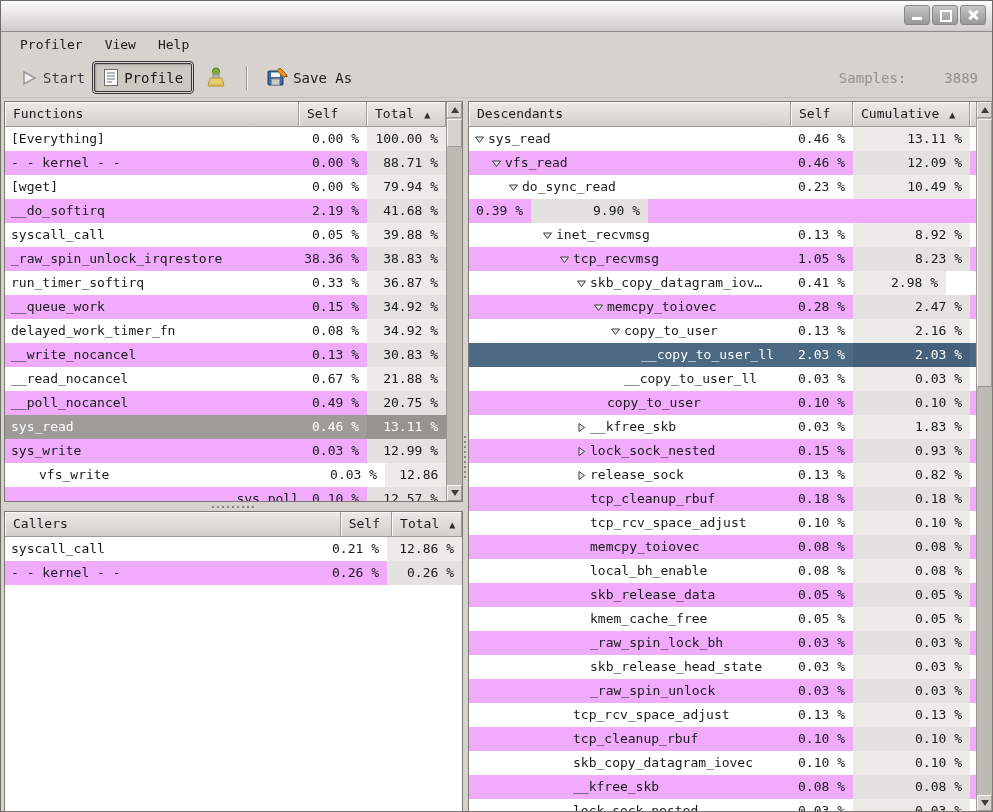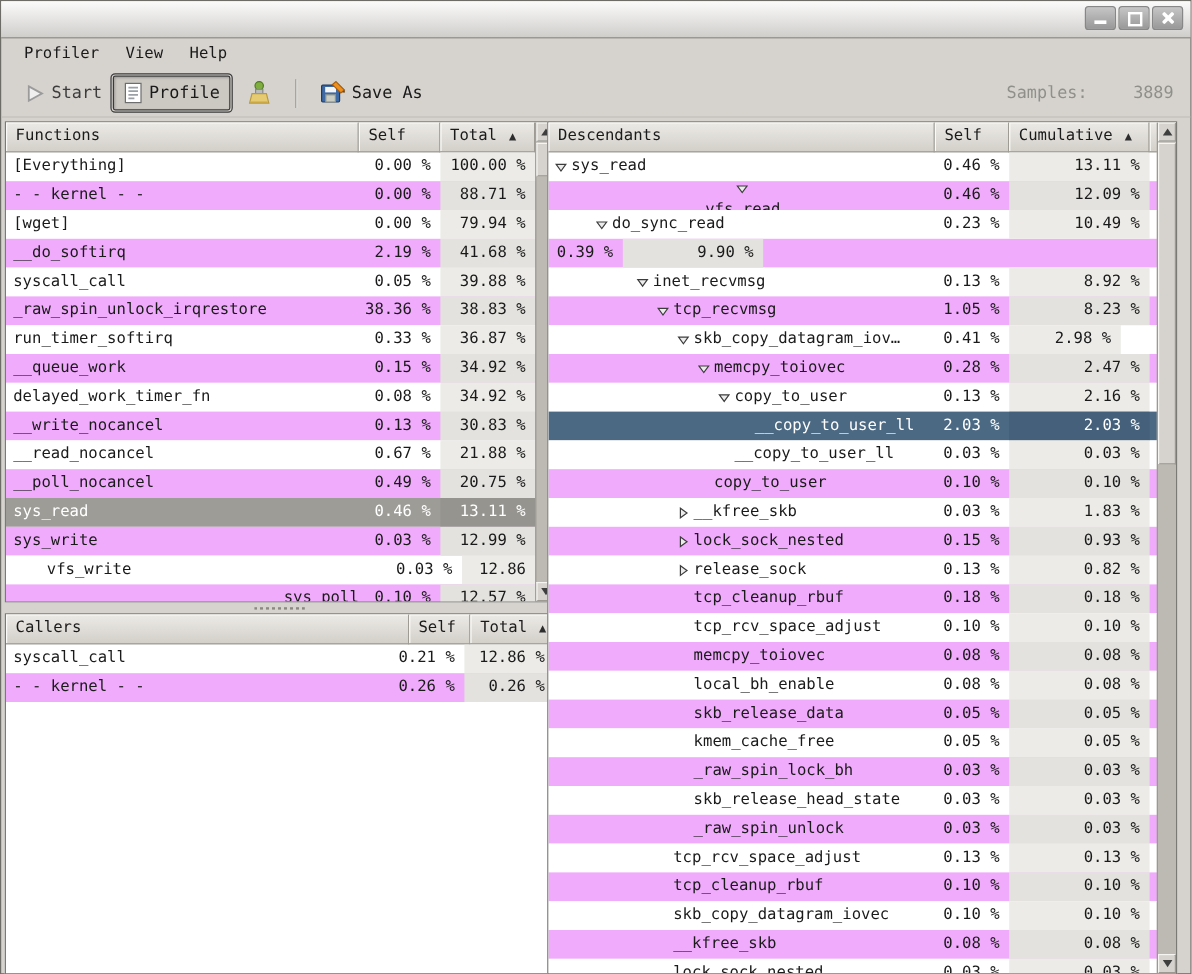--- a/index.html
+++ b/index.html
@@ -270,21 +270,21 @@
           <div class="cell num" style="width: 55px;">0.26 %</div>
           <div class="cell num sorted" style="width: 75px;">0.26 %</div>
         </div>
       </div>
   </div>
 
   <div class="vsplit">
       <div class="dots"></div>
     </div>
 
-  <div class="panel" style="left:455px;top:100px;width:525px;height:711px;">
+  <div class="panel" style="left:467px;top:100px;width:525px;height:711px;">
     <div class="thead">
       <div class="th" style="width:322px"><span>Descendants</span></div>
       <div class="th" style="width:62px"><span>Self</span></div>
       <div class="th" style="width:117px"><span>Cumulative</span><span class="sort-arrow">▲</span></div>
       <div class="th" style="width:6px"></div>
     </div>
     <div class="tbody" style="height:684px">
         <div class="trow">
           <div class="cell name tree" style="width: 322px;">
             <div class="indent" style="width: 3px;"></div>
@@ -293,21 +293,21 @@
                 <polygon points="1.5,3 9.5,3 5.5,8.5" fill="#ececec" stroke="#3c3c3c"></polygon>
               </svg>
             </div>
             <span class="nm">sys_read</span>
           </div>
           <div class="cell num" style="width: 62px;">0.46 %</div>
           <div class="cell num sorted" style="width: 117px;">13.11 %</div>
           <div class="cell" style="width: 6px;"></div>
         </div>
         <div class="trow alt">
-          <div class="cell name tree" style="width: 322px; flex-direction: column;">
+          <div class="cell name tree" style="width: 322px;">
             <div class="indent" style="width: 20px;"></div>
             <div class="expander">
               <svg width="11" height="11" viewBox="0 0 11 11">
                 <polygon points="1.5,3 9.5,3 5.5,8.5" fill="#ececec" stroke="#3c3c3c"></polygon>
               </svg>
             </div>
             <span class="nm">vfs_read</span>
           </div>
           <div class="cell num" style="width: 62px;">0.46 %</div>
           <div class="cell num sorted" style="width: 117px;">12.09 %</div>

